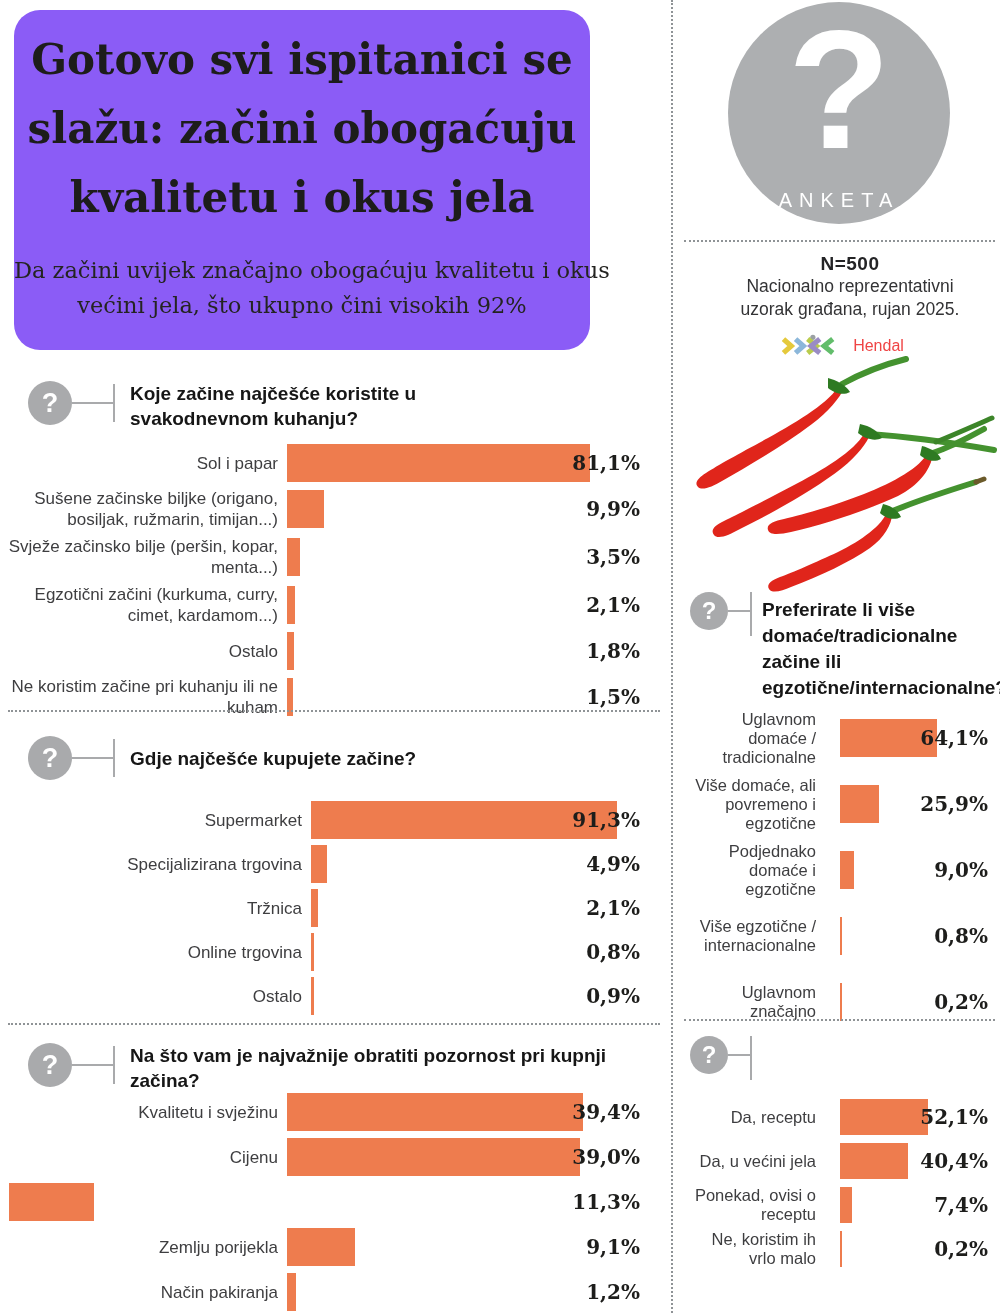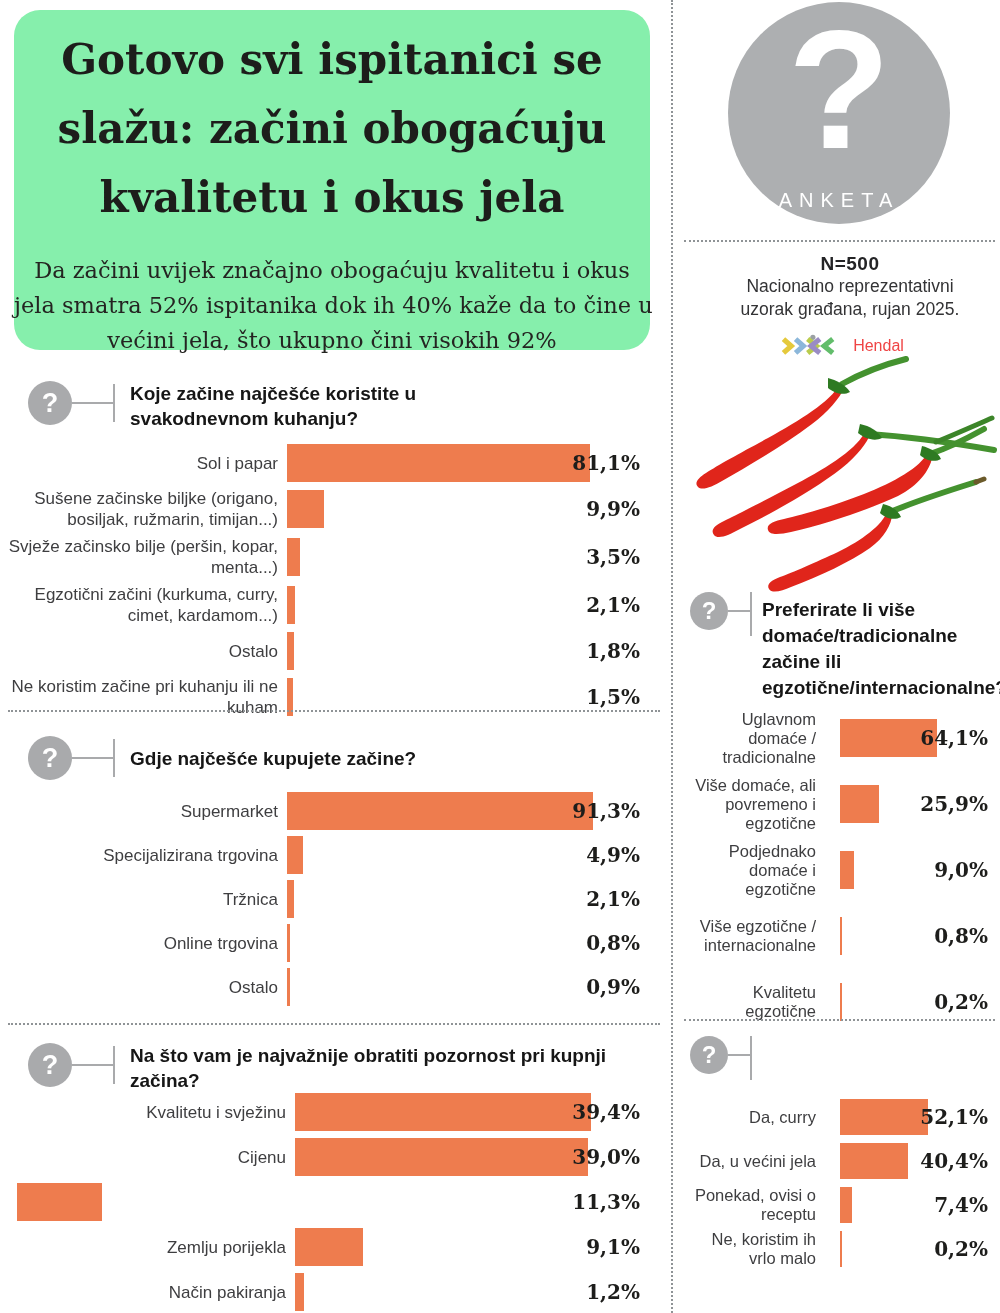--- a/index.html
+++ b/index.html
@@ -2,22 +2,22 @@
 <html><head>
 <meta charset="utf-8">
 <style>
   html,body{margin:0;padding:0;}
   body{
     width:1000px;height:1313px;position:relative;overflow:hidden;
     background:#ffffff;color:#1d1d1b;
     font-family:"Liberation Sans",sans-serif;
   }
   
-  .hero{position:absolute;left:14px;top:10px;width:636px;height:340px;
-        background:#86efac;border-radius:26px;text-align:center;}
+  .hero{position:absolute;left:14px;top:10px;width:576px;height:340px;
+        background:#8b5cf6;border-radius:26px;text-align:center;}
   .hero-title{font-family:"DejaVu Serif",serif;font-weight:bold;
               font-size:42px;line-height:69px;color:#1d1d1b;margin-top:15px;}
   .hero-title div{white-space:nowrap;}
   .hero-sub{font-family:"DejaVu Serif",serif;font-size:22.5px;line-height:35px;
             margin-top:21px;color:#242421;}
   .hero-sub div{white-space:nowrap;}
   
   .hsep{position:absolute;border-top:2px dotted #8f9396;height:0;}
   .vsep{position:absolute;left:671px;top:0;height:1313px;width:0;
         border-left:2px dotted #8f9396;}
@@ -55,22 +55,22 @@
   .c3 .row{margin-bottom:7px;}
   .c1 .track{width:303px;}
   .c2 .track{width:306px;}
   .c3 .track{width:296px;}
   .c4 .track{width:97px;}
   .c5 .track{width:88px;}
   .c4 .row{height:58px;margin-bottom:8px;}
   .c5 .row{height:40px;margin-bottom:4px;}
   .c5 .bar{height:36px;}
   .c1 .rows{margin-top:13px;}
-  .c2 .rows{margin-top:12px;}
-  .c3 .rows{margin-top:0px;margin-left:8px;}
+  .c2 .rows{margin-top:21px;padding-left:24px;}
+  .c3 .rows{margin-top:0px;}
   .c4 .rows{margin-top:8px;}
   .c5 .rows{margin-top:17px;}
   
   .badge{position:absolute;left:728px;top:2px;width:222px;height:222px;
          border-radius:50%;background:#adafb1;color:#fff;text-align:center;}
   .badge-q{font-weight:bold;font-size:168px;line-height:1.05;
            font-family:"Liberation Sans",sans-serif;}
   .badge-label{position:absolute;bottom:12px;left:0;right:0;
                font-size:20px;letter-spacing:7px;color:#fff;}
   .sample{position:absolute;left:692px;top:253px;width:316px;text-align:center;}
@@ -85,21 +85,20 @@
 <body>
 
 <div class="hero">
   <div class="hero-title">
     <div>Gotovo svi ispitanici se</div>
     <div>slažu: začini obogaćuju</div>
     <div>kvalitetu i okus jela</div>
   </div>
   <div class="hero-sub">
     <div>Da začini uvijek značajno obogaćuju kvalitetu i okus</div>
-    <div>jela smatra 52% ispitanika dok ih 40% kaže da to čine u</div>
     <div>većini jela, što ukupno čini visokih 92%</div>
   </div>
 </div>
 
 <div class="sec secL c1" style="top:381px">
   <div class="q">
     <div class="q-icon">?</div>
     <div class="q-conn"></div>
     <div class="q-vline"></div>
     <div class="q-title">Koje začine najčešće koristite u svakodnevnom kuhanju?</div>
@@ -323,40 +322,40 @@
         <div class="pct">9,0%</div>
       </div>
       <div class="row">
         <div class="lbl">Više egzotične / internacionalne</div>
         <div class="track">
           <div class="bar" style="width: 1.24805%;"></div>
         </div>
         <div class="pct">0,8%</div>
       </div>
       <div class="row">
-        <div class="lbl">Kvalitetu egzotične</div>
+        <div class="lbl">Uglavnom značajno</div>
         <div class="track">
           <div class="bar" style="width: 0.312012%;"></div>
         </div>
         <div class="pct">0,2%</div>
       </div>
     </div>
 </div>
 
 <div class="hsep" style="left:684px;top:1019px;width:311px"></div>
 
 <div class="sec secR c5" style="top:1036px">
   <div class="q">
     <div class="q-icon">?</div>
     <div class="q-conn"></div>
     <div class="q-vline"></div>
   </div>
   <div class="rows">
       <div class="row">
-        <div class="lbl">Da, curry</div>
+        <div class="lbl">Da, receptu</div>
         <div class="track">
           <div class="bar" style="width: 100%;"></div>
         </div>
         <div class="pct">52,1%</div>
       </div>
       <div class="row">
         <div class="lbl">Da, u većini jela</div>
         <div class="track">
           <div class="bar" style="width: 77.5432%;"></div>
         </div>

